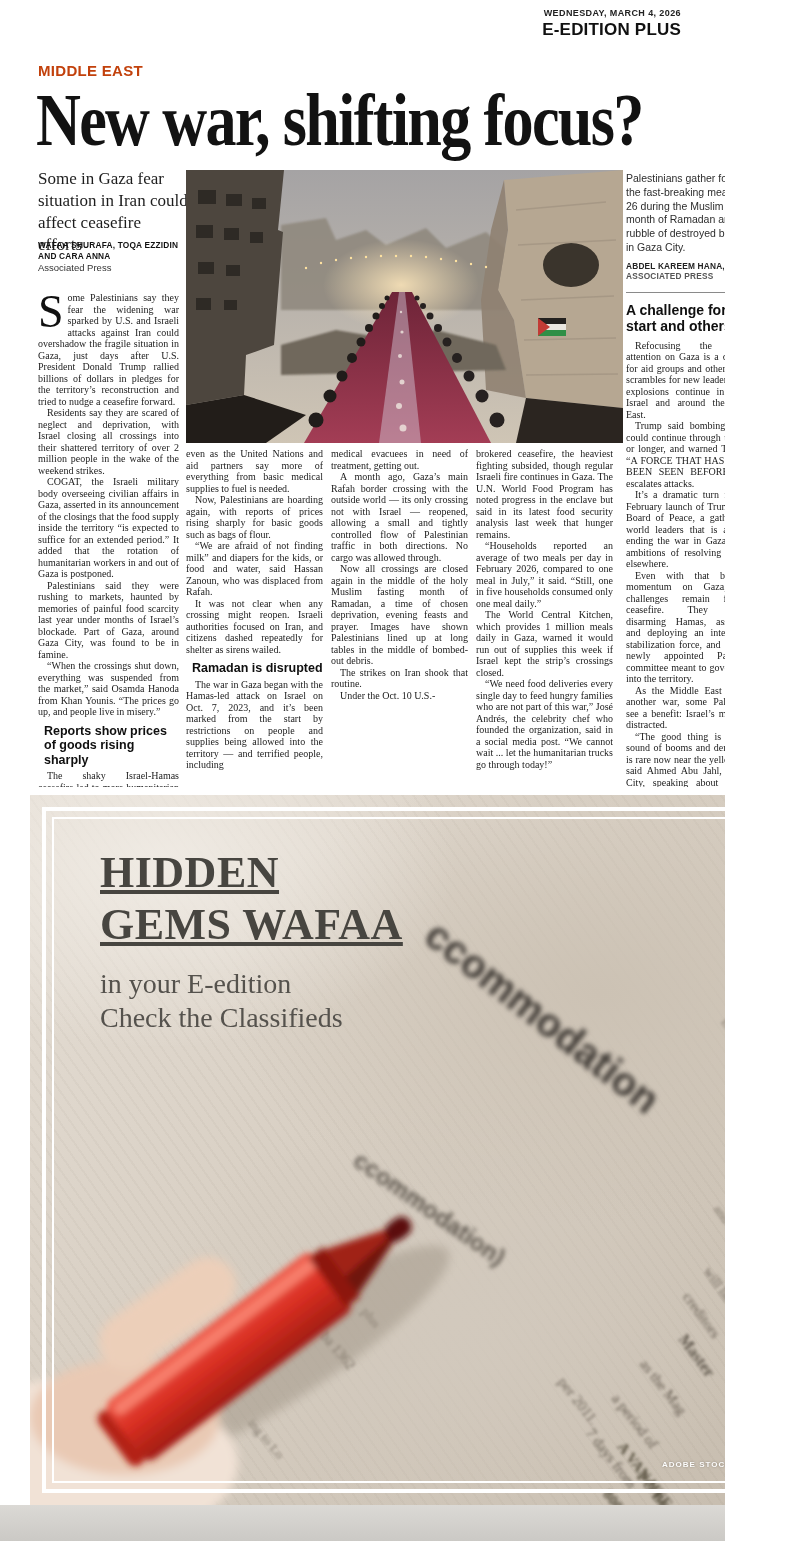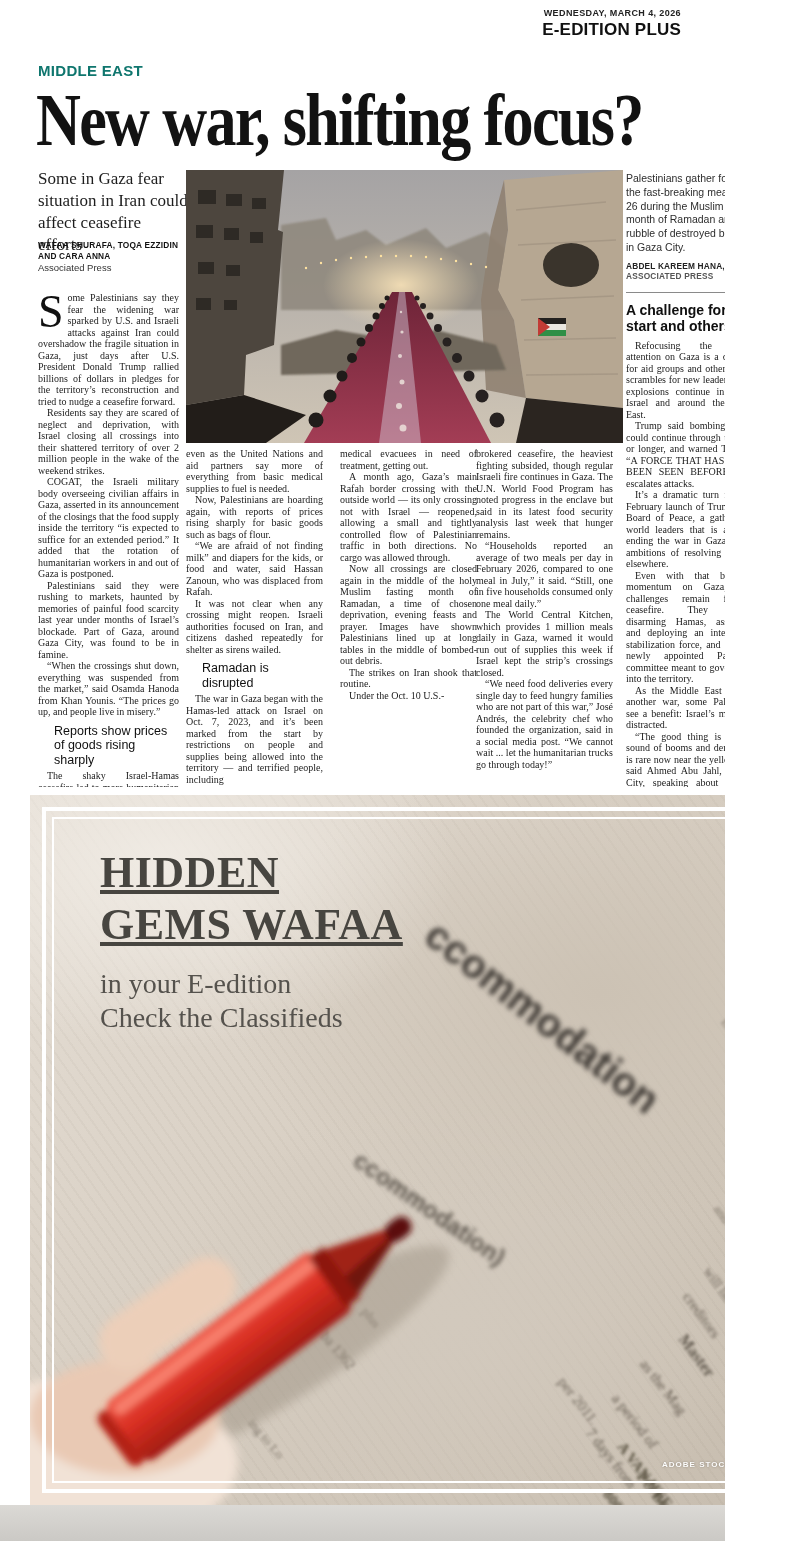--- a/index.html
+++ b/index.html
@@ -3,41 +3,41 @@
 <meta charset="utf-8">
 <style>
   html,body{margin:0;padding:0;background:#ffffff;}
   .page{position:relative;width:725px;height:1541px;background:#fff;overflow:hidden;
         font-family:"Liberation Sans",sans-serif;color:#1a1a1a;}
   
   .masthead{position:absolute;top:8px;right:44px;text-align:right;}
   .m-date{font-size:9px;font-weight:700;letter-spacing:.4px;color:#222;}
   .m-edition{font-size:17px;font-weight:700;letter-spacing:.2px;color:#111;margin-top:2px;}
   
-  .kicker{position:absolute;left:38px;top:62px;font-size:15px;font-weight:700;letter-spacing:.3px;color:#0f766e;}
+  .kicker{position:absolute;left:38px;top:62px;font-size:15px;font-weight:700;letter-spacing:.3px;color:#c2410c;}
   .headline{position:absolute;left:36px;top:82px;font-family:"Liberation Serif",serif;font-weight:700;
             font-size:74px;line-height:76px;letter-spacing:-2px;color:#121212;white-space:nowrap;
             transform:scaleX(.84);transform-origin:0 50%;}
   .deck{position:absolute;left:38px;top:168px;width:150px;font-family:"Liberation Serif",serif;
         font-size:17px;line-height:22px;color:#1d1d1d;}
   .byline{position:absolute;left:38px;top:240px;width:145px;}
   .by-names{font-size:8.3px;line-height:10.5px;font-weight:700;letter-spacing:.2px;color:#111;}
   .by-org{font-size:9.5px;line-height:12px;color:#333;margin-top:1px;}
   
   .col{position:absolute;overflow:hidden;}
   .bp{margin:0;font-family:"Liberation Serif",serif;font-size:10px;line-height:11.5px;
       text-align:justify;text-indent:9px;color:#1b1b1b;}
   .noindent{text-indent:0;}
   .dropcap{text-indent:0;}
   .dropcap::first-letter{float:left;font-size:46px;line-height:36px;padding:2px 4px 0 0;color:#111;}
-  .colsub{font-family:"Liberation Sans",sans-serif;font-size:12.5px;line-height:14.5px;font-weight:400;
-          color:#0f0f0f;margin:6px 0 3px 16px;}
+  .colsub{font-family:"Liberation Sans",sans-serif;font-size:12.5px;line-height:14.5px;font-weight:700;
+          color:#0f0f0f;margin:6px 0 3px 6px;}
   #col1{left:38px;top:292px;width:141px;height:495px;}
   #col2{left:186px;top:448px;width:137px;height:339px;}
-  #col3{left:340px;top:448px;width:137px;height:339px;}
+  #col3{left:331px;top:448px;width:137px;height:339px;}
   #col4{left:476px;top:448px;width:137px;height:339px;}
   #col5{left:595px;top:172px;width:135px;height:615px;margin-left:31px;}
   
   .photo{position:absolute;left:186px;top:170px;width:437px;height:273px;overflow:hidden;background:#8d8a86;}
   .photo svg{display:block;}
   
   .caption{font-size:10.5px;line-height:13.8px;color:#2d2d2d;}
   .credit{margin-top:6px;font-size:8.3px;line-height:10px;font-weight:700;letter-spacing:.2px;color:#222;}
   .credit2{font-size:8.3px;line-height:10px;font-weight:700;letter-spacing:.2px;color:#555;}
   .rail-rule{border:0;border-top:1px solid #8a8a8a;margin:11px 0 9px 0;}

